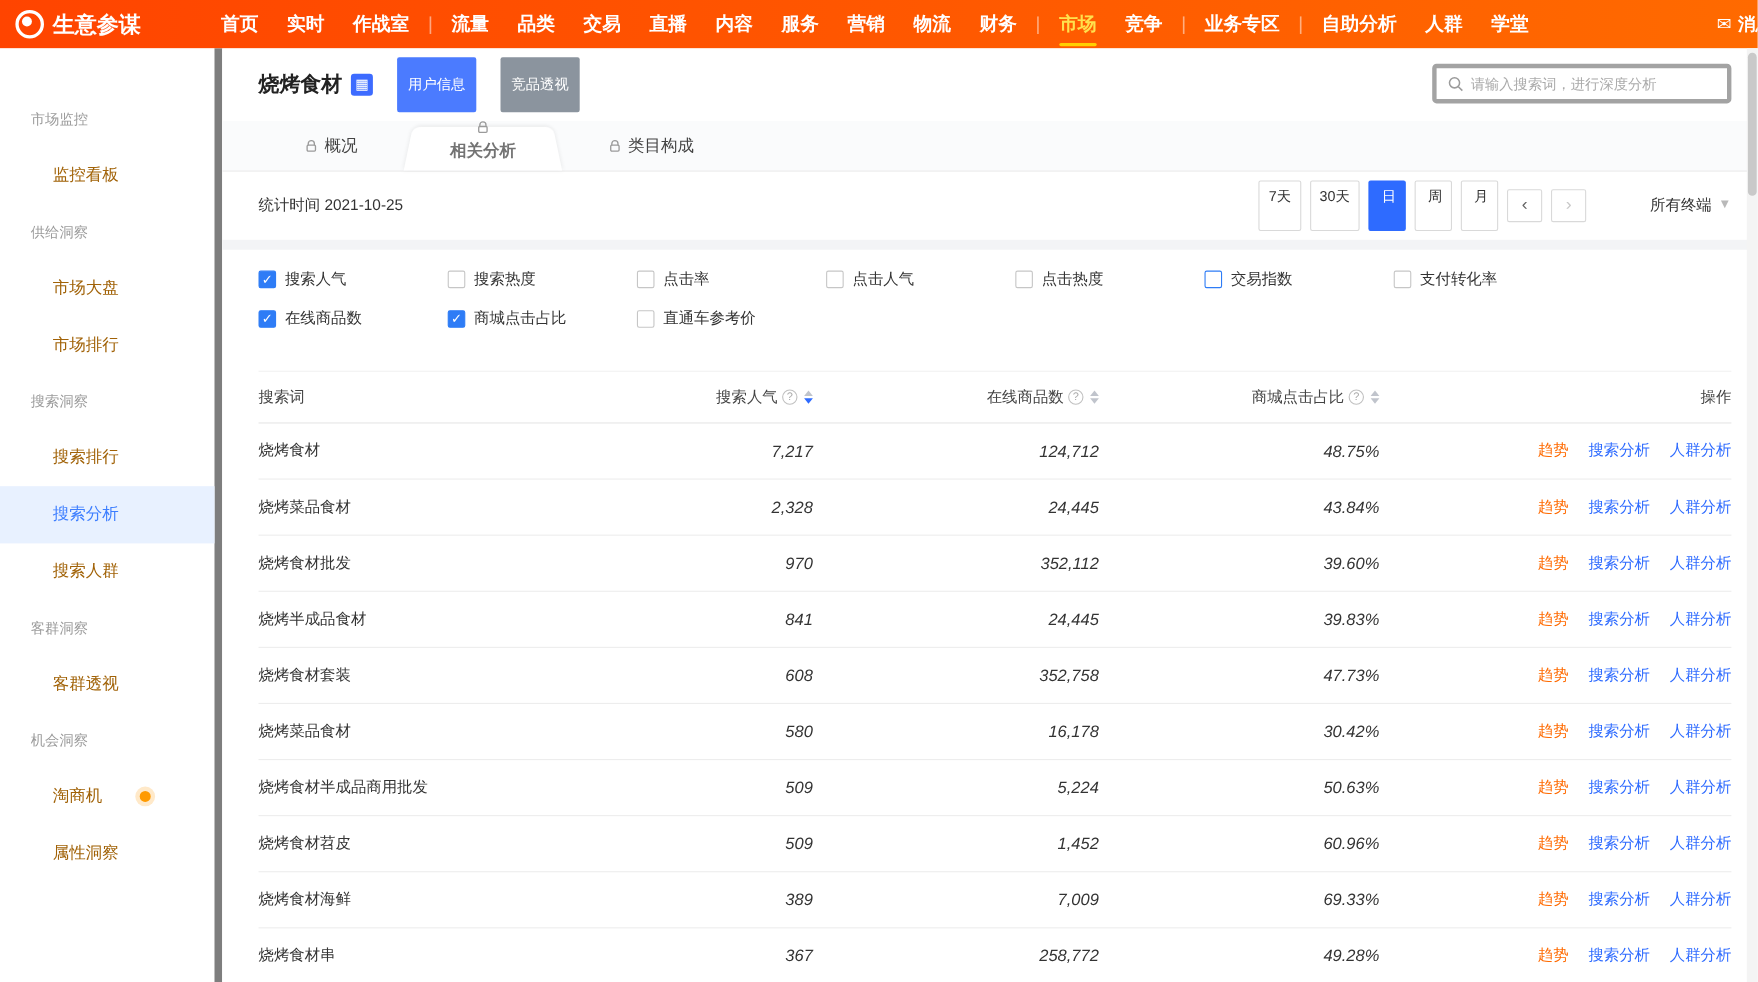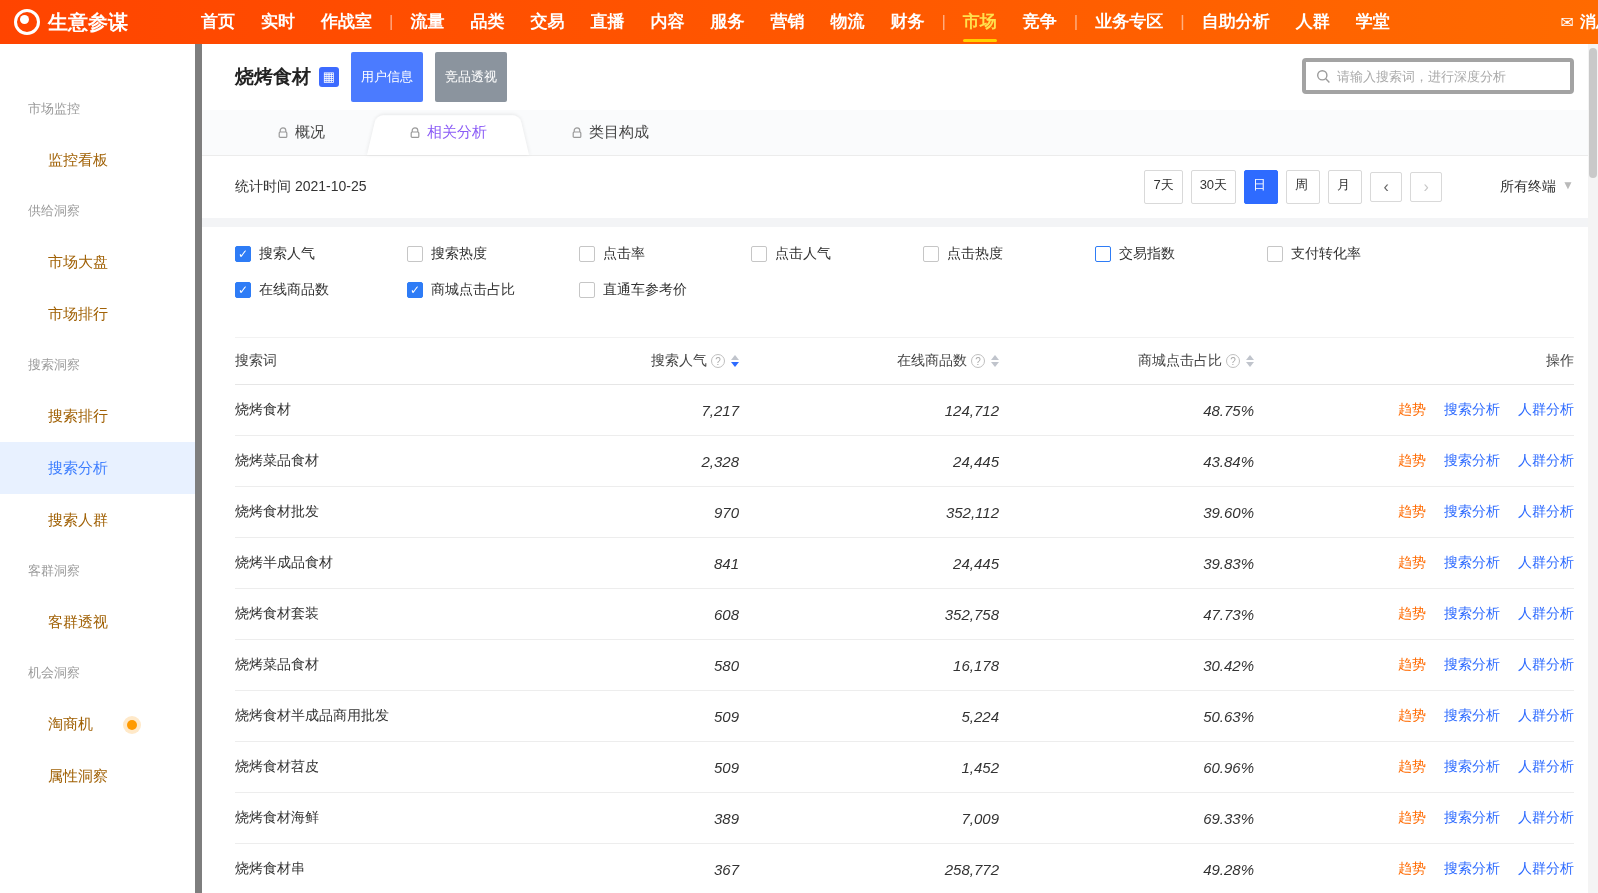--- a/index.html
+++ b/index.html
@@ -29,41 +29,41 @@
   .side-section-title { height:50px; line-height:50px; padding-left:28px; color:#9b9b9b; font-size:13px; }
   .side-item { height:52px; line-height:52px; padding-left:48px; color:#a16207; font-size:15px; cursor:pointer; position:relative; }
   .side-item.active { background:#e8f1ff; color:#3d7eff; }
   .side-badge { display:inline-block; width:10px; height:10px; background:#ff9a00; border-radius:50%; margin-left:34px; vertical-align:middle; box-shadow:0 0 0 4px #ffe9c9; }
 
   
   .c-header { height:66px; display:flex; align-items:center; position:relative; }
   .c-title { font-size:19px; font-weight:bold; color:#222; }
   .c-title-ico { display:inline-block; width:20px; height:20px; background:#3d6bff; color:#fff; border-radius:3px;
     font-size:13px; line-height:20px; text-align:center; margin-left:8px; vertical-align:-3px; }
-  .c-btn { display:inline-block; margin-left:12px; padding:16px 10px; font-size:13px; color:#fff; border-radius:2px; cursor:pointer; }
+  .c-btn { display:inline-block; margin-left:22px; padding:16px 10px; font-size:13px; color:#fff; border-radius:2px; cursor:pointer; }
   .c-btn.blue { background:#4b7bff; }
   .c-btn.gray { background:#8b949e; }
   .searchbox { position:absolute; right:0; top:14px; width:272px; height:36px; border:4px solid #a3a3a3; border-radius:4px;
     display:flex; align-items:center; padding:0 10px; gap:6px; background:#fff; }
   .searchbox input { border:none; outline:none; flex:1; font-size:13px; color:#333; font-family:inherit; }
   .searchbox input::placeholder { color:#aaa; }
 
   
   .tabs { display:flex; height:46px; background:#fafbfc; border-bottom:1px solid #ececec; margin:0 -24px 0 -33px; padding-left:33px; }
   .tab { position:relative; display:flex; align-items:center; gap:6px; padding:0 42px; font-size:15px; color:#444; cursor:pointer; z-index:1; }
-  .tab.active { color:#8b5cf6; font-weight:normal; }
+  .tab.active { color:#737373; font-weight:bold;flex-direction:column; }
   .tab.active::before { content:""; position:absolute; inset:0; z-index:-1; background:#fff;
     transform:perspective(18px) rotateX(3deg); transform-origin:bottom; border-radius:8px 8px 0 0;
     box-shadow:0 -1px 5px rgba(0,0,0,.09); }
 
   
   .toolbar { height:62px; display:flex; align-items:center; }
   .stat-time { font-size:14px; color:#333; }
   .toolbar-right { margin-left:auto; display:flex; align-items:center; gap:8px; }
-  .range-btn { min-width:34px; padding:0 8px; height:34px; line-height:28px; text-align:left; border:1px solid #d9d9d9;
+  .range-btn { min-width:34px; padding:0 8px; height:46px; line-height:28px; text-align:right; border:1px solid #d9d9d9;
     border-radius:2px; font-size:13px; color:#333; background:#fff; cursor:pointer; }
   .range-btn.active { background:#2e6bff; border-color:#2e6bff; color:#fff; }
   .nav-arrow { width:32px; height:30px; line-height:28px; text-align:center; border:1px solid #d9d9d9; border-radius:2px;
     font-size:16px; color:#666; background:#fff; cursor:pointer; }
   .nav-arrow.disabled { color:#c8c8c8; }
   .terminal { margin-left:50px; font-size:14px; color:#333; cursor:pointer; display:flex; align-items:flex-start; gap:6px; }
   .chev { color:#b9b9b9; font-size:12px; }
   .band { height:9px; background:#f3f4f6; margin:0 -24px 0 -33px; }
 
   

